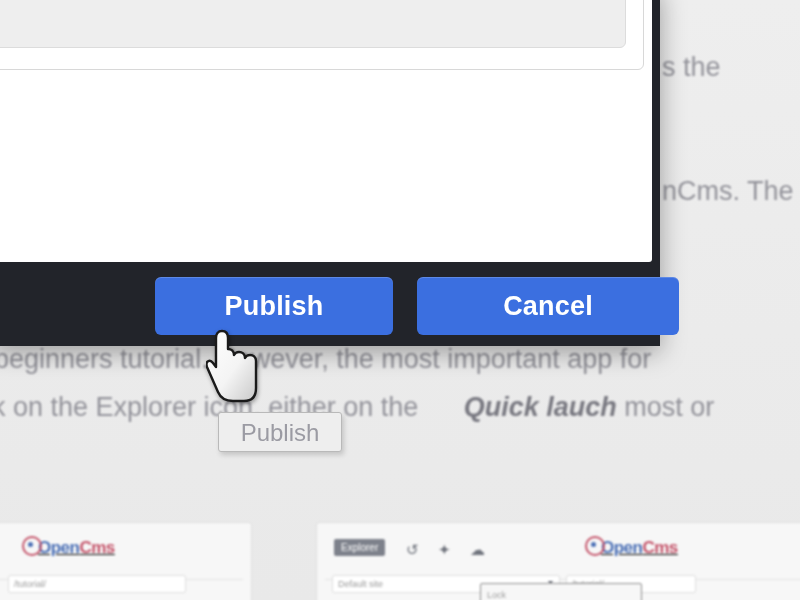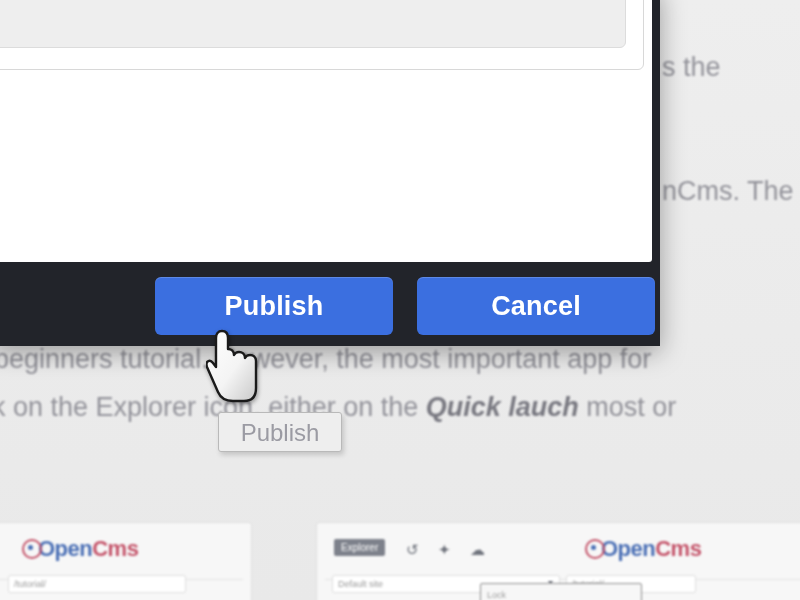--- a/index.html
+++ b/index.html
@@ -32,44 +32,45 @@
     right: 0;
     color: #8b8b93;
     font-size: 27px;
     line-height: 30px;
     white-space: nowrap;
     filter: blur(0.9px);
     opacity: 0.92;
   }
   .bg-text.right-col { text-align: left; }
 
-  .bg-text i { font-weight: bold; color: #6f6f78; }
+  .bg-text i { font-weight: bold; color: #6f6f78; margin-left: 38px; }
 
   
   .bg-shot {
     position: absolute;
     background: #fafafa;
     border: 1px solid #dcdcdc;
     border-radius: 3px;
     filter: blur(1.1px);
     opacity: 0.85;
   }
   .bg-shot .shot-divider {
     position: absolute;
     left: 8px; right: 8px;
     height: 1px;
     background: #e2e2e2;
   }
 
   .logo {
     position: absolute;
-    font-size: 22px;
+    font-size: 17px;
     font-weight: bold;
     letter-spacing: -0.5px;
     white-space: nowrap;
+    text-decoration: underline;
   }
   .logo .ring {
     display: inline-block;
     width: 16px; height: 16px;
     border: 2.5px solid #c4546a;
     border-radius: 50%;
     position: relative;
     vertical-align: -3px;
     margin-right: -4px;
   }
@@ -192,21 +193,21 @@
     border-radius: 6px;
     font-family: "Liberation Sans", sans-serif;
     font-size: 27px;
     font-weight: bold;
     letter-spacing: 0.2px;
     cursor: pointer;
     box-shadow: inset 0 1px 0 rgba(255,255,255,0.18);
     padding: 0;
   }
   .btn-publish { left: 163px; width: 238px; }
-  .btn-cancel  { left: 425px; width: 238px; }
+  .btn-cancel  { left: 425px; width: 262px; }
 
   
   .tooltip {
     position: absolute;
     left: 218px;
     top: 412px;
     width: 122px;
     height: 38px;
     background: #eeeeee;
     border: 1px solid #b9b9b9;

